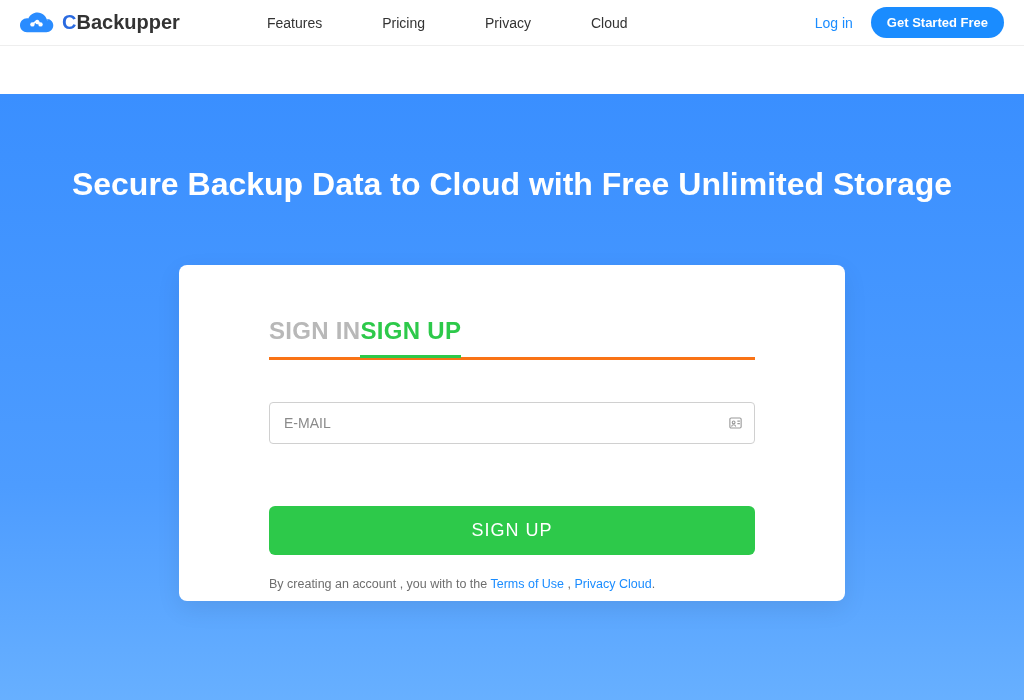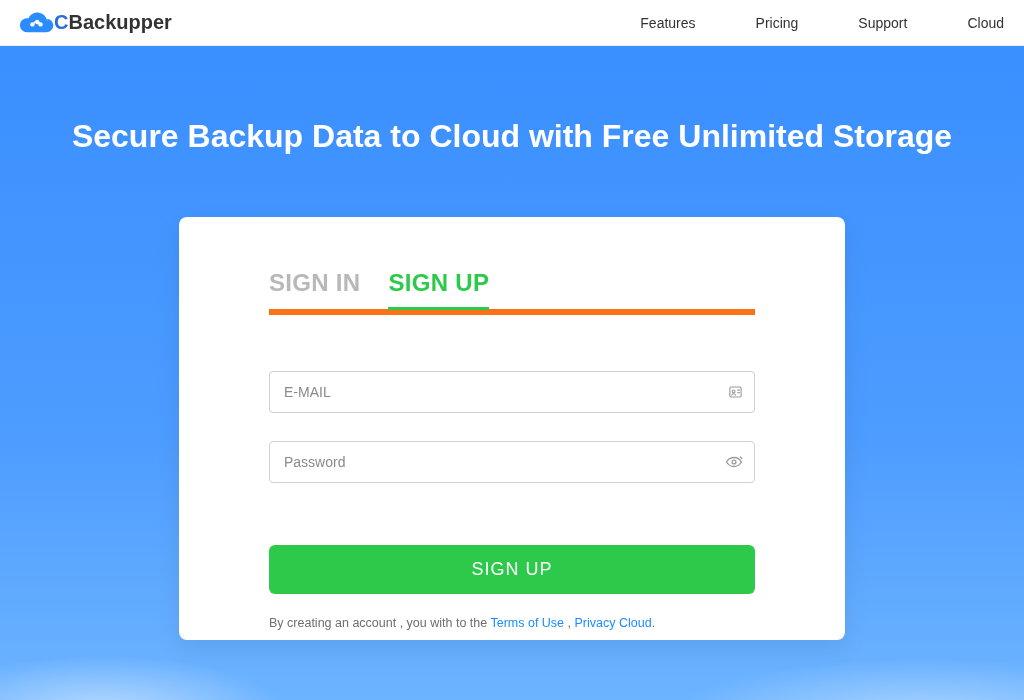--- a/index.html
+++ b/index.html
@@ -11,20 +11,21 @@
       justify-content: space-between;
       padding: 10px 20px;
       background: #fff;
       border-bottom: 1px solid #eee;
       height: 46px;
     }
     
     .logo-group {
       display: flex;
       align-items: center;
+      gap: 8px;
     }
     
     .logo-icon {
       width: 34px;
       height: 24px;
     }
     
     .logo-text {
       font-size: 20px;
       font-weight: 600;
@@ -78,39 +79,39 @@
       background: radial-gradient(ellipse 260px 80px at 10% 110%, rgba(255,255,255,.5),transparent 70%),
                   radial-gradient(ellipse 360px 90px at 90% 118%, rgba(255,255,255,.45),transparent 70%);
       pointer-events:none;
     }
     
     .hero-title {
       color: #fff;
       font-size: 32px;
       font-weight: 700;
       padding-top: 72px;
+      margin-top: 48px;
     }
     
     .card {
       background: #fff;
       width: 666px;
       margin: 62px auto 0;
       border-radius: 8px;
       padding: 52px 90px 10px;
       text-align: left;
       box-shadow: 0 8px 24px rgba(0,0,0,.08);
       position:relative;
       z-index:1;
     }
     
     .tabs {
       display: flex;
-      gap: 28px;
-      border-bottom: 6px solid #f97316;
-      margin-bottom: 56px;
+      border-bottom: 3px solid #f97316;
+      margin-bottom: 42px;
     }
     .tab {
       font-size: 24px;
       font-weight: 600;
       padding-bottom: 12px;
       cursor: pointer;
       position: relative;
       letter-spacing:.3px;
     }
     .tab.inactive { color: #b8b8b8; }
@@ -177,23 +178,27 @@
         <circle fill="#fff" cx="29" cy="18" r="3.1"></circle>
         <path fill="#fff" d="M22.3 12.3a3.1 3.1 0 1 1 3.6 5 3.1 3.1 0 0 1-3.6-5z"></path>
         <path stroke="#fff" stroke-width="2.3" fill="none" d="M17.5 18 L23.5 13 L29 18"></path>
       </svg>
     </span>
     <span class="logo-text"><span class="c">C</span>Backupper</span>
   </div>
   <nav class="nav">
     <span class="nav-item">Features</span>
     <span class="nav-item">Pricing</span>
-    <span class="nav-item">Support</span>
+    <span class="nav-item">Privacy</span>
     <span class="nav-item">Cloud</span>
   </nav>
+  <div class="header-actions">
+    <span class="login-link">Log in</span>
+    <button class="cta-btn">Get Started Free</button>
+  </div>
 </div>
 
 <div class="hero">
   <h1 class="hero-title">Secure Backup Data to Cloud with Free Unlimited Storage</h1>
 
   <div class="card">
     <div class="tabs">
       <div class="tab inactive">SIGN IN</div>
       <div class="tab active">SIGN UP</div>
     </div>
@@ -204,30 +209,20 @@
         <svg width="15" height="15" viewBox="0 0 24 24" fill="none" stroke="currentColor" stroke-width="1.8">
           <rect x="3" y="4" width="18" height="16" rx="2"></rect>
           <circle cx="9" cy="11" r="2.2"></circle>
           <path d="M5.6 17.5c.7-1.8 2-2.7 3.4-2.7s2.7.9 3.4 2.7"></path>
           <line x1="15" y1="9" x2="19" y2="9"></line>
           <line x1="15" y1="13" x2="19" y2="13"></line>
         </svg>
       </span>
     </div>
 
-    <div class="field-wrap">
-      <input class="field" type="password" placeholder="Password" style="">
-      <span class="field-icon">
-        <svg width="18" height="15" viewBox="0 0 24 20" fill="none" stroke="currentColor" stroke-width="1.7">
-          <path d="M2 10s3.6-6 10-6 10 6 10 6-3.6 6-10 6S2 10 2 10z"></path>
-          <circle cx="12" cy="10" r="2.6"></circle>
-          <path d="M20 3c1.4.9 2.4 2.1 3 3"></path>
-        </svg>
-      </span>
-    </div>
 
 
     <button class="submit-btn">SIGN UP</button>
 
     <div class="consent">
       <span>By creating an account , you with to the </span><a>Terms of Use</a><span> , </span><a>Privacy Cloud</a><span>.</span>
     </div>
   </div>
 </div>
 

